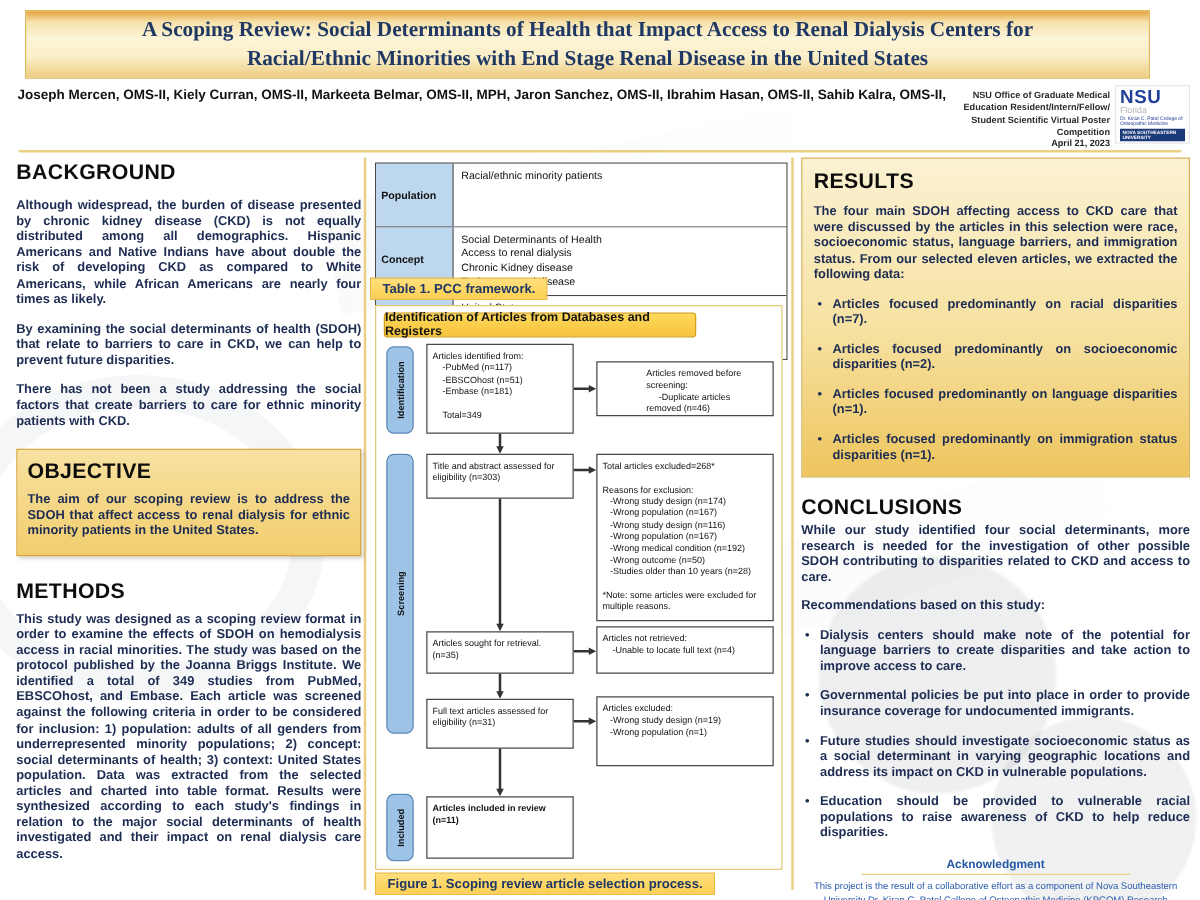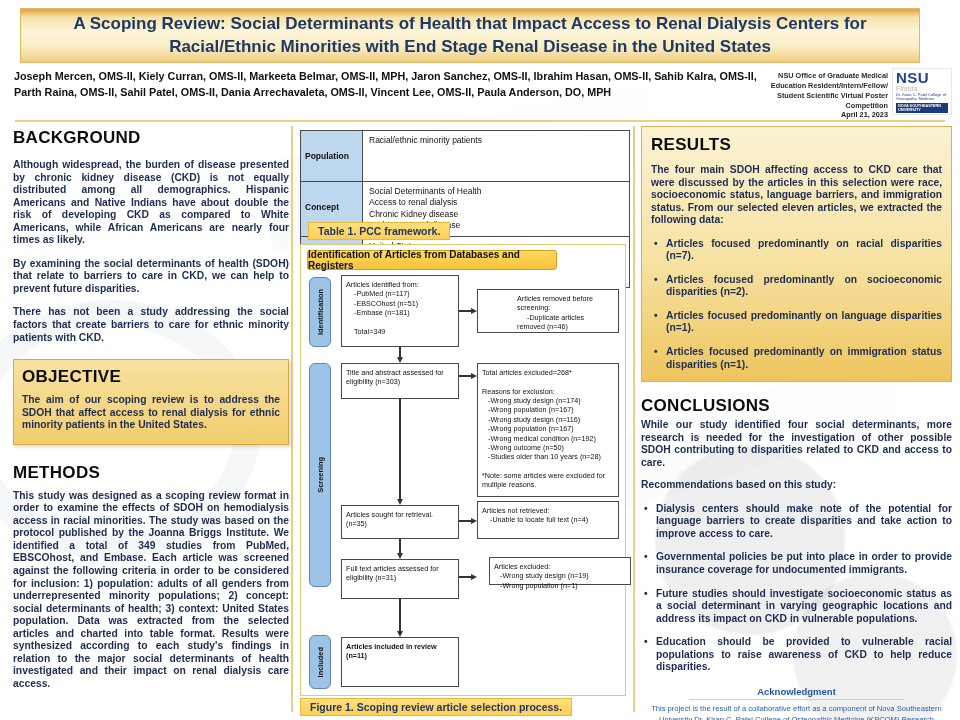--- a/index.html
+++ b/index.html
@@ -10,21 +10,21 @@
   .wm { position:absolute; border-radius:50%; pointer-events:none; }
   .wm1 { left:-40px; top:300px; width:300px; height:260px; border:26px solid rgba(120,125,135,.07); }
   .wm2 { left:640px; top:430px; width:220px; height:220px; background:radial-gradient(circle, rgba(90,95,105,.10) 0 60%, rgba(90,95,105,0) 62%); }
   .wm3 { left:780px; top:560px; width:190px; height:190px; background:radial-gradient(circle, rgba(90,95,105,.09) 0 60%, rgba(90,95,105,0) 62%); }
   .wm4 { left:260px; top:120px; width:420px; height:90px; border-radius:0; background:linear-gradient(100deg, rgba(150,155,165,.05), rgba(150,155,165,0)); transform:rotate(-12deg); }
   .wm5 { left:420px; top:420px; width:520px; height:70px; border-radius:0; background:linear-gradient(100deg, rgba(150,155,165,.06), rgba(150,155,165,0)); transform:rotate(-18deg); }
 
   
   .banner { position:absolute; left:20px; top:8px; width:900px; height:55px;
     background:linear-gradient(180deg,#e2a23c 0%,#f6e2ab 16%,#fdf5d8 42%,#faeec6 70%,#eecc82 100%);
-    border:1px solid #e0b95e; display:flex; flex-direction:column; align-items:center; justify-content:center; }
+    border:1px solid #e0b95e; display:flex; flex-direction:column; align-items:center; justify-content:center;font-family:Liberation Serif, serif; }
   .banner .t { color:#1f3864; font-weight:bold; font-size:17px; line-height:1.35; text-align:center; }
 
   .authors { position:absolute; left:14px; top:68px; width:745px; color:#111; font-weight:bold; font-size:10.8px; line-height:1.5; }
 
   .event { position:absolute; left:766px; top:71px; width:122px; text-align:right; font-size:7.3px; font-weight:bold; color:#2b2b2b; line-height:1.35; }
   .event .date { color:#222; }
 
   .nsu-logo { position:absolute; left:892px; top:68px; width:60px; height:47px; background:#fff; border:1px solid #e7e7e7; padding:1px 3px; }
   .nsu-logo .nsu { color:#21409a; font-weight:bold; font-size:15px; line-height:1; letter-spacing:.5px; }
   .nsu-logo .fl  { color:#b0b4bb; font-size:7px; line-height:1.1; }
@@ -44,21 +44,21 @@
   .obj-box .h-sec { margin-bottom:7px; }
   .methods-h { margin-top:18px; }
 
   
   .pcc-table { position:absolute; left:300px; top:130px; width:330px; border:1px solid #4a4a4a; font-size:8.5px; color:#111; }
   .pcc-row { display:flex; border-bottom:1px solid #4a4a4a; }
   .pcc-row:last-child { border-bottom:none; }
   .pcc-label { width:62px; background:#bdd7ee; font-weight:bold; padding:20px 4px; border-right:1px solid #4a4a4a; }
   .pcc-value { flex:1; background:#fff; padding:4px 6px; white-space:pre-line; line-height:1.35; }
   .caption { position:absolute; background:linear-gradient(180deg,#ffdf7d,#fdcf54); border:1px solid #e8b93e; color:#1f3864; font-weight:bold; font-size:10.5px; padding:2px 9px; }
-  .cap-table { left:308px; top:222px; }
+  .cap-table { left:296px; top:222px; }
   .cap-fig { left:300px; top:698px; }
 
   .flow { position:absolute; left:300px; top:244px; width:326px; height:452px; background:#fff; border:1px solid #e3c878; }
   .flow-head { position:absolute; left:6px; top:5px; width:250px; height:20px; background:linear-gradient(180deg,#ffd95c,#f6c33c); border:1px solid #d4a017; border-radius:3px; display:flex; align-items:center; justify-content:center; font-size:10px; font-weight:bold; color:#111; }
   .stage { position:absolute; left:8px; width:22px; background:#9dc3e6; border:1px solid #5b87b5; border-radius:6px; display:flex; align-items:center; justify-content:center; }
   .stage span { writing-mode:vertical-rl; transform:rotate(180deg); font-size:7.4px; font-weight:bold; color:#111; }
   .fbox { position:absolute; background:#fff; border:1px solid #4a4a4a; font-size:7.2px; line-height:1.3; color:#111; padding:4px 4px; white-space:pre-wrap; }
   .aline-h { position:absolute; height:1.5px; background:#333; }
   .aline-v { position:absolute; width:1.5px; background:#333; }
   .ahead-r { position:absolute; width:0; height:0; border-top:3.5px solid transparent; border-bottom:3.5px solid transparent; border-left:6px solid #333; }
@@ -88,21 +88,20 @@
   <div class="wm wm4"></div>
   <div class="wm wm5"></div>
 
   <div class="banner">
     <div class="t">A Scoping Review: Social Determinants of Health that Impact Access to Renal Dialysis Centers for</div>
     <div class="t">Racial/Ethnic Minorities with End Stage Renal Disease in the United States</div>
   </div>
 
   <div class="authors">
     <div>Joseph Mercen, OMS-II, Kiely Curran, OMS-II, Markeeta Belmar, OMS-II, MPH, Jaron Sanchez, OMS-II, Ibrahim Hasan, OMS-II, Sahib Kalra, OMS-II,</div>
-    <div>Parth Raina, OMS-II, Sahil Patel, OMS-II, Dania Arrechavaleta, OMS-II, Vincent Lee, OMS-II, Paula Anderson, DO, MPH</div>
   </div>
 
   <div class="event">
     <div>NSU Office of Graduate Medical</div>
     <div>Education  Resident/Intern/Fellow/</div>
     <div>Student Scientific Virtual Poster</div>
     <div>Competition</div>
     <div class="date">April 21, 2023</div>
   </div>
 
@@ -183,21 +182,21 @@
    -Wrong medical condition (n=192)
    -Wrong outcome (n=50)
    -Studies older than 10 years (n=28)
 
 *Note: some articles were excluded for multiple reasons.</div>
     <div class="fbox" style="left:40px; top:260px; width:118px; height:34px;">Articles sought for retrieval.
 (n=35)</div>
     <div class="fbox" style="left:176px; top:256px; width:142px; height:38px;">Articles not retrieved:
     -Unable to locate full text (n=4)</div>
     <div class="fbox" style="left:40px; top:314px; width:118px; height:40px;">Full text articles assessed for eligibility (n=31)</div>
-    <div class="fbox" style="left:188px; top:312px; width:142px; height:28px;">Articles excluded:
+    <div class="fbox" style="left:176px; top:312px; width:142px; height:56px;">Articles excluded:
    -Wrong study design (n=19)
    -Wrong population (n=1)</div>
     <div class="fbox" style="left:40px; top:392px; width:118px; height:50px;font-weight:bold;">Articles included in review
 (n=11)</div>
 
     <div class="aline-h" style="left:158px; top:65px; width:13px;"></div>
     <div class="ahead-r" style="left:170px; top:62.5px;"></div>
     <div class="aline-h" style="left:158px; top:130px; width:13px;"></div>
     <div class="ahead-r" style="left:170px; top:127.5px;"></div>
     <div class="aline-h" style="left:158px; top:275px; width:13px;"></div>

